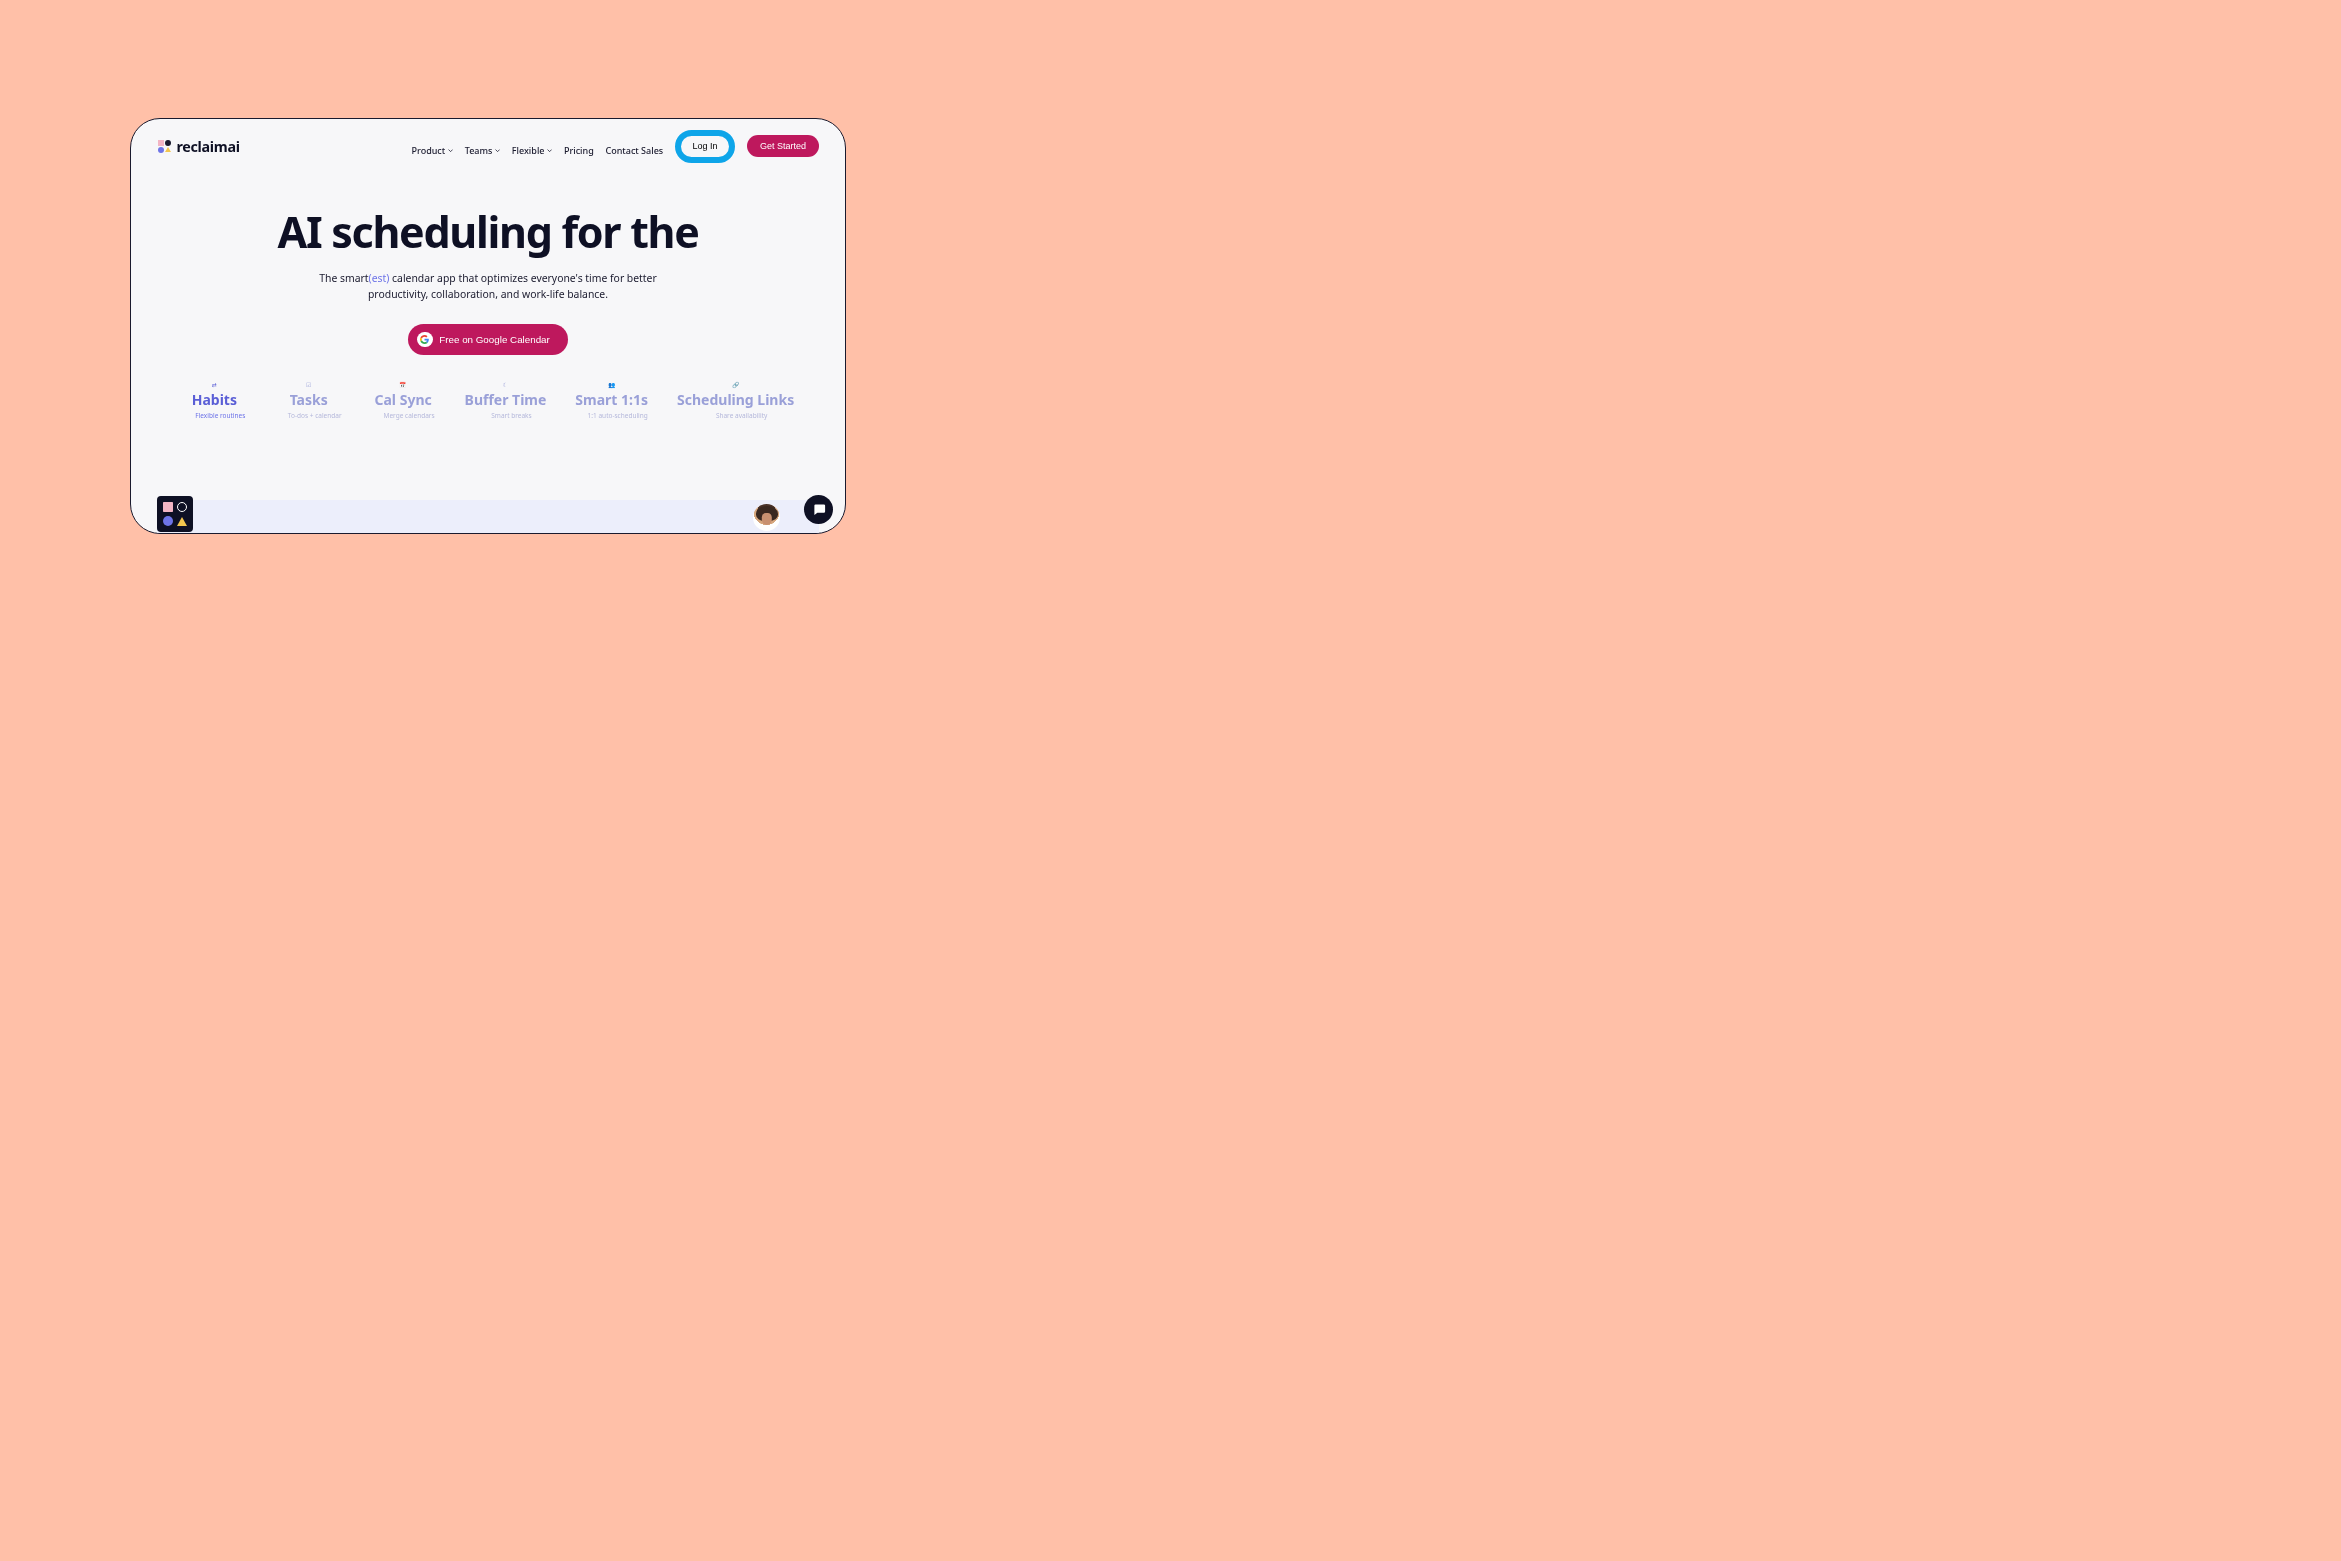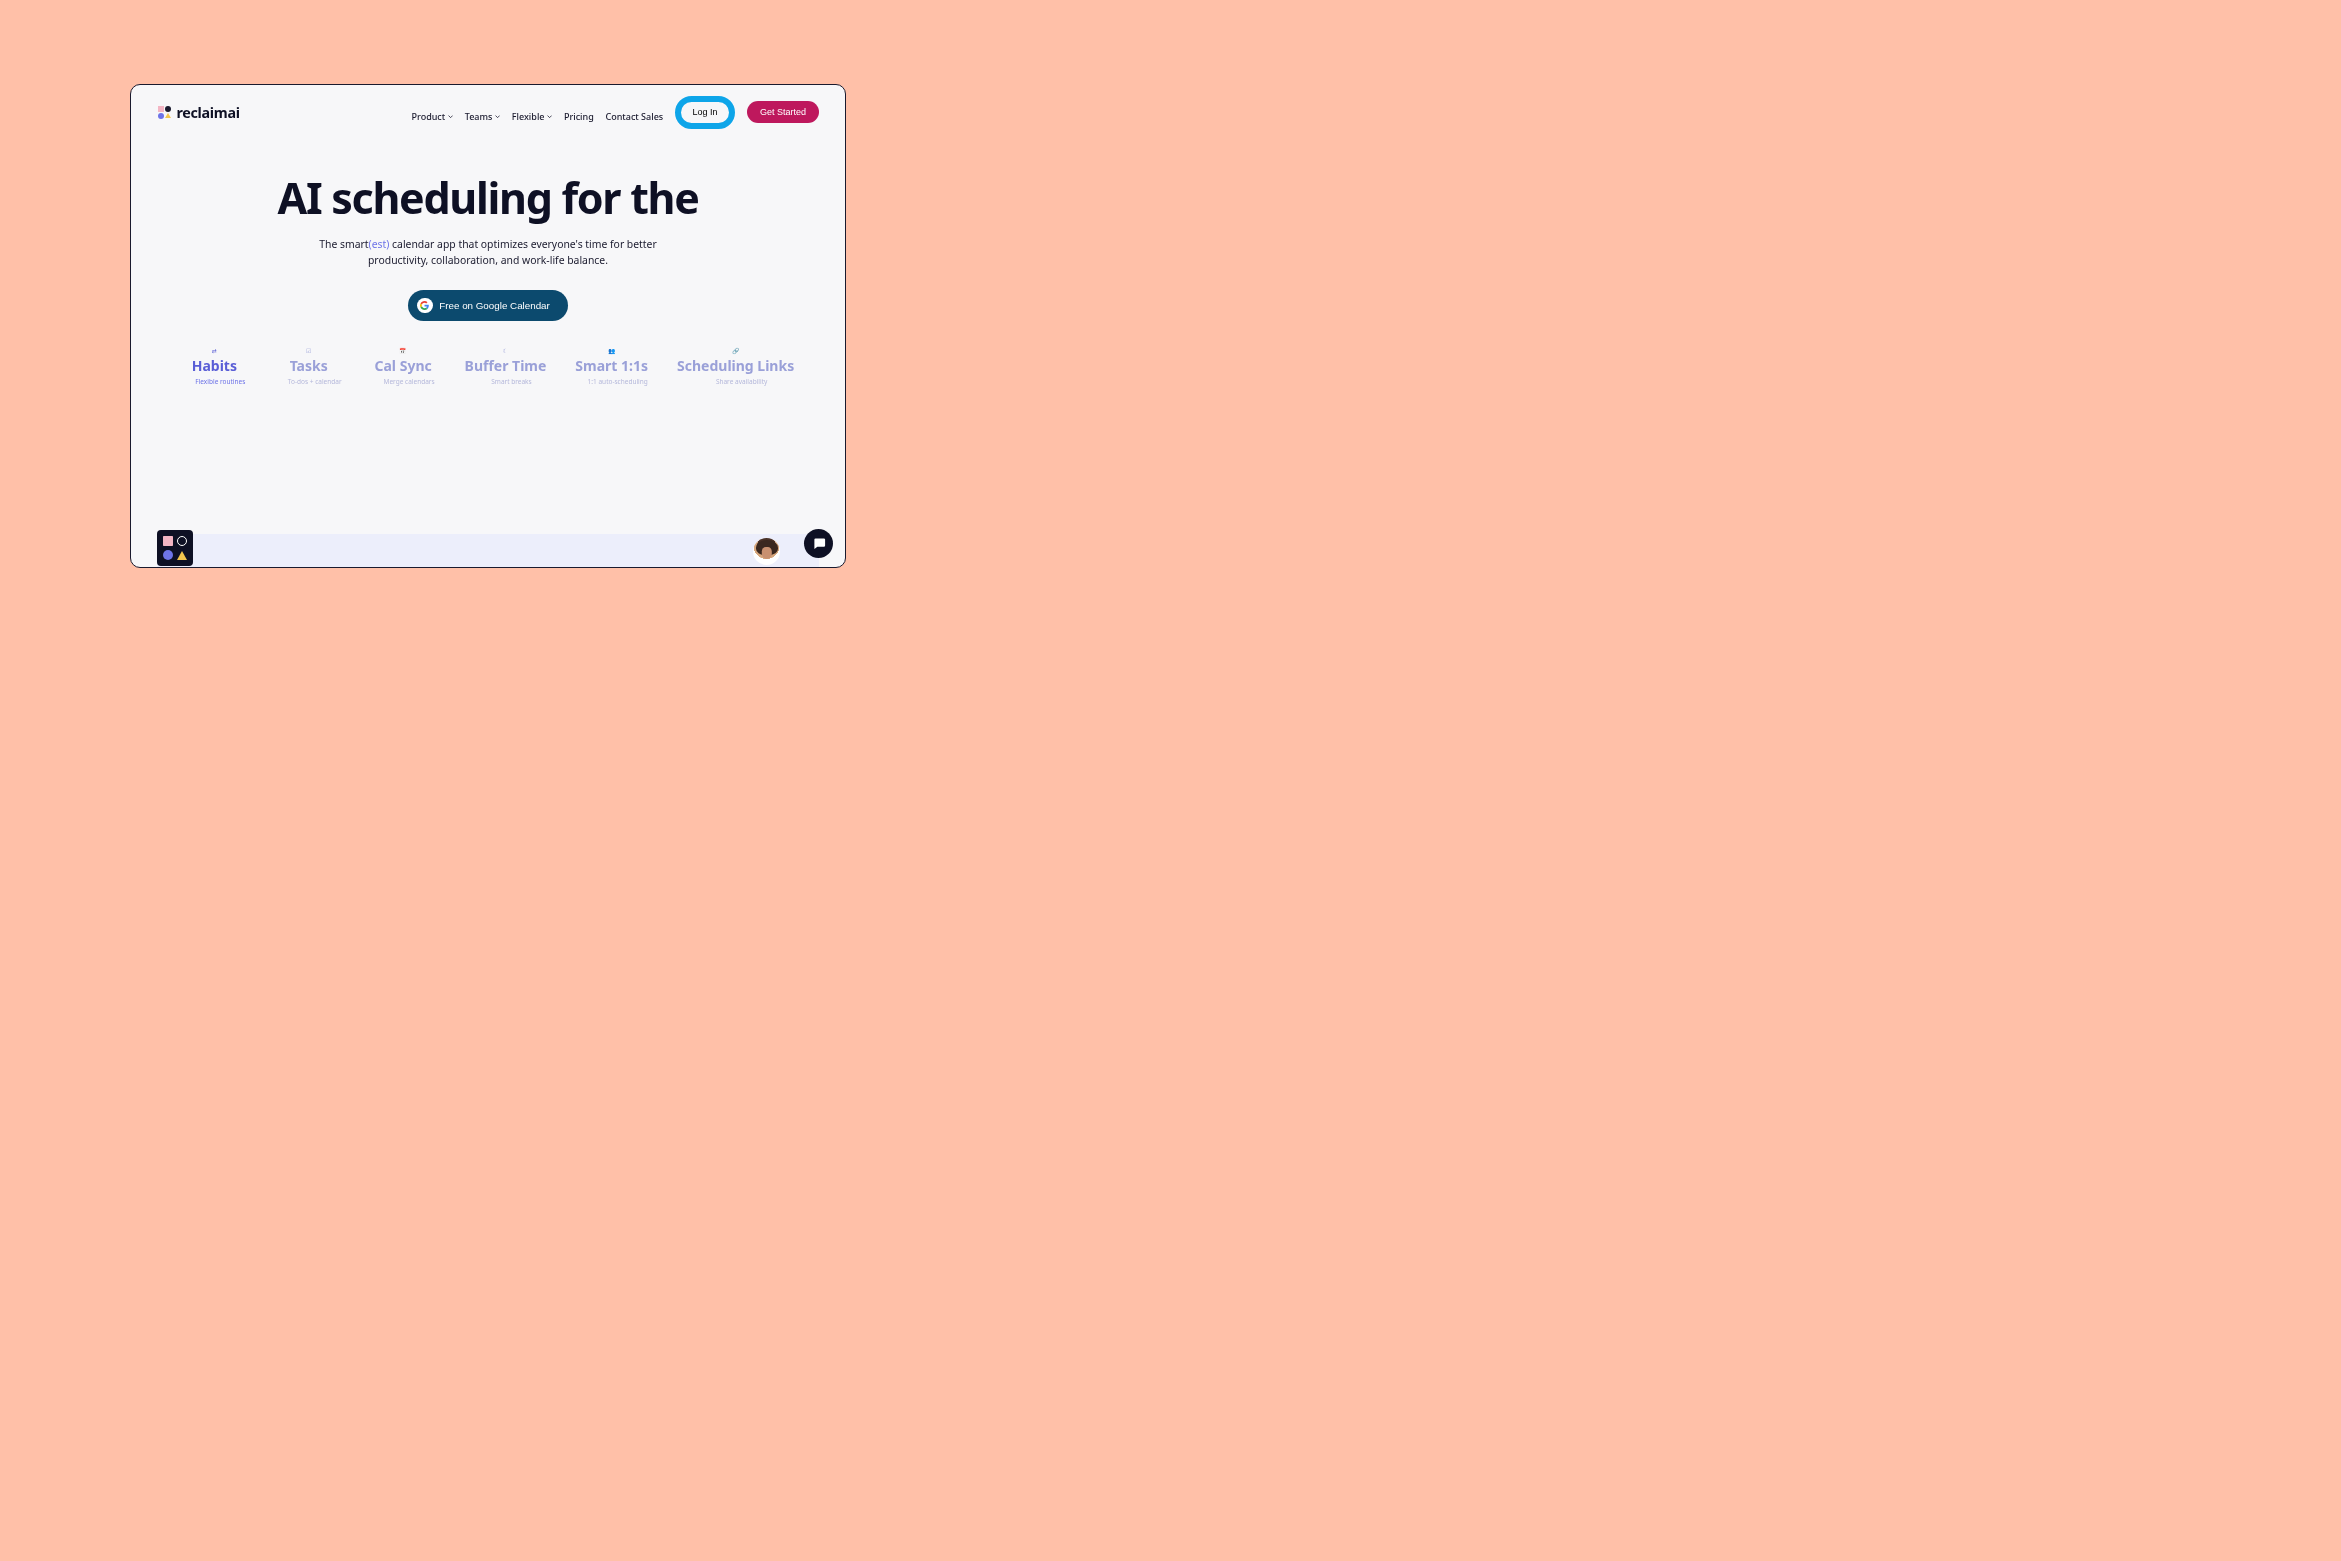--- a/index.html
+++ b/index.html
@@ -7,24 +7,24 @@
     background: #FFC0A8;
     width: 976px;
     height: 651px;
     display: flex;
     align-items: center;
     justify-content: center;
     font-family: -apple-system, BlinkMacSystemFont, 'Segoe UI', system-ui, sans-serif;
   }
   .frame {
     width: 716px;
-    height: 484px;
+    height: 416px;
     background: #F7F7F9;
     border: 1.6px solid #1a1a2e;
-    border-radius: 10px;
+    border-radius: 30px;
     overflow: hidden;
     position: relative;
   }
   .header {
     display: flex;
     align-items: center;
     padding: 11.7px 26px 0 26px;
     gap: 11.7px;
   }
   .logo-block {
@@ -113,21 +113,21 @@
     margin-top: 16px;
     font-size: 10.4px;
     color: #1a1a2e;
     line-height: 1.6;
   }
   .sub .est { color: #6E74E8; }
   .cta {
     display: inline-flex;
     align-items: center;
     gap: 6.5px;
-    background: #0c4a6e;
+    background: #be185d;
     color: #fff;
     border-radius: 26px;
     padding: 7.8px 18px 7.8px 9px;
     font-size: 9.8px;
     font-weight: 500;
     margin-top: 21px;
     cursor: pointer;
     border: none;
   }
   .g-icon {

